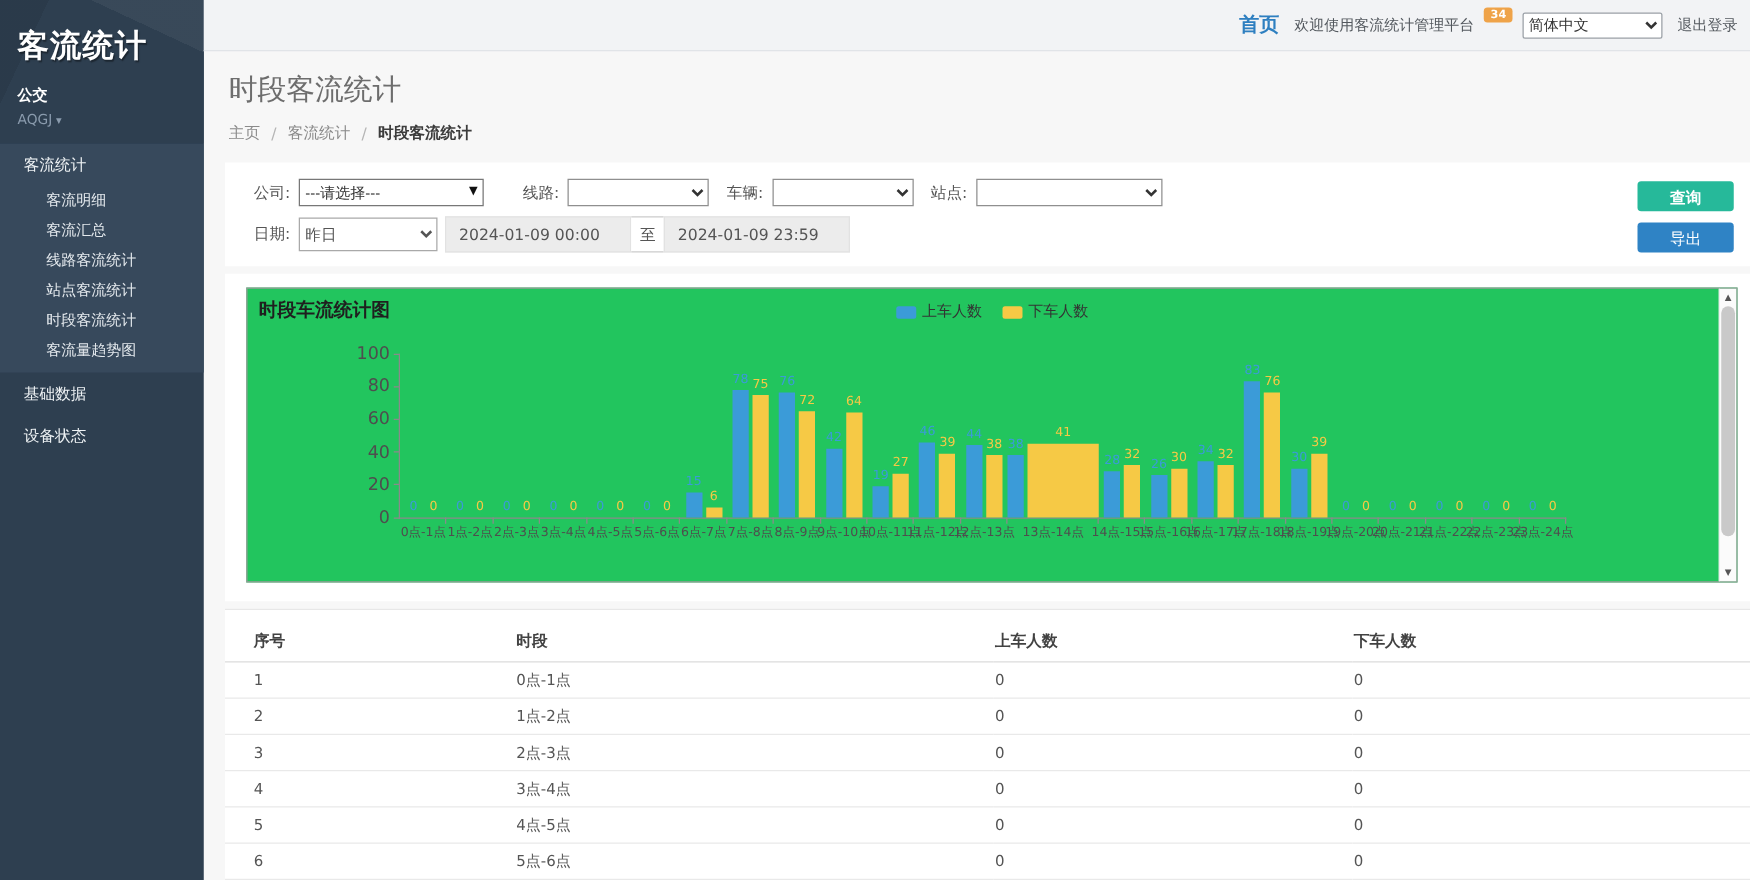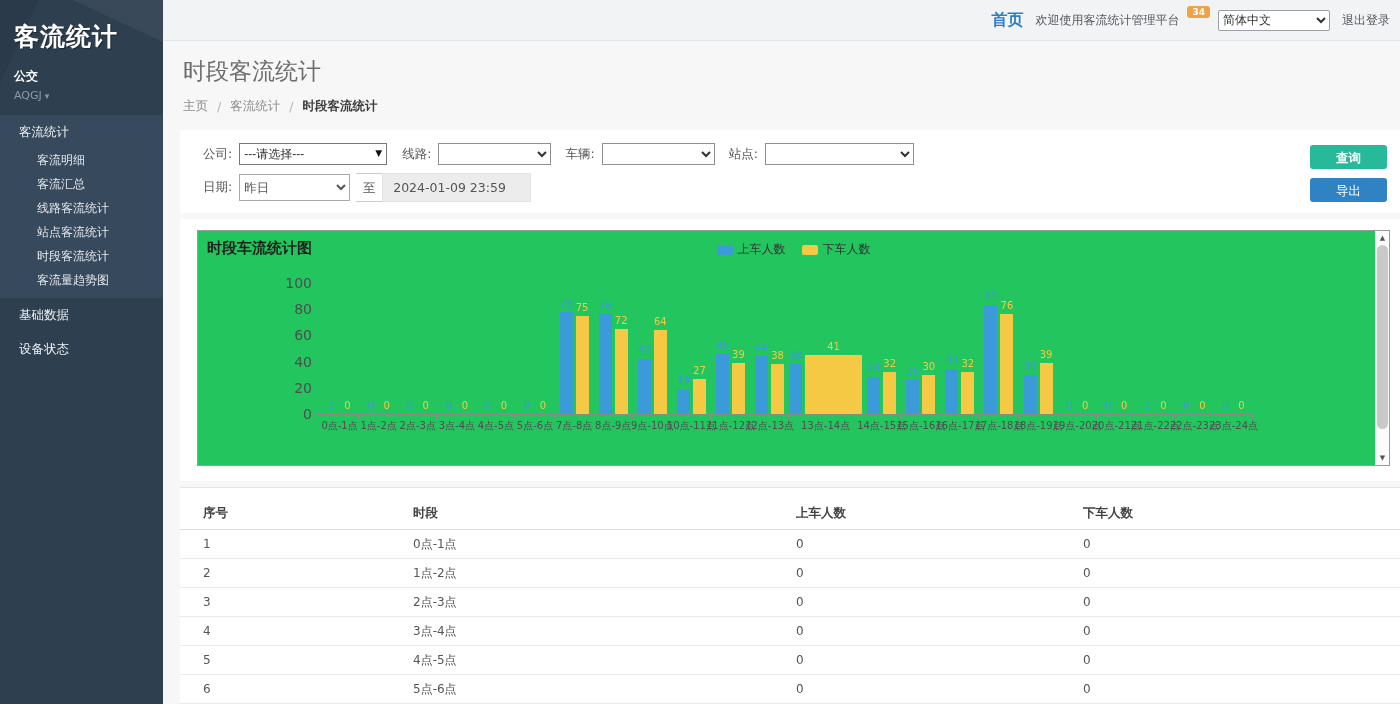--- a/index.html
+++ b/index.html
@@ -48,21 +48,21 @@
 
   
   .f-row{position:absolute;left:23px;display:flex;align-items:center;}
   .f-row1{top:13px;}
   .f-row2{top:43px;}
   .fl{font-size:12.5px;color:#555;margin-right:7px;}
   .sel{height:22px;border:1px solid #8f8f8f;background:#fff;font-size:12px;color:#333;border-radius:0;}
   .sel-line{width:113px;margin-right:14px;}
   .sel-veh{width:113px;margin-right:14px;}
   .sel-sta{width:149px;}
-  .cowrap{position:relative;margin-right:15px;}
+  .cowrap{position:relative;margin-right:31px;}
   .sel-co{width:148px;appearance:none;-webkit-appearance:none;padding:0 18px 0 4px;border:1px solid #777;}
   .co-arrow{position:absolute;right:5px;top:5px;font-size:9px;color:#111;pointer-events:none;}
   .sel-date{width:111px;height:27px;border:1px solid #a9a9a9;font-size:12.5px;color:#555;background:#fff;margin-right:6px;}
   .dinput{width:137px;height:27px;background:#ececec;border:1px solid #e2e2e2;box-sizing:content-box;
     line-height:27px;padding-left:10px;font-size:12.5px;color:#555;}
   .dsep{width:26px;height:27px;background:#fff;border:1px solid #ccc;border-left:none;border-right:none;
     line-height:27px;text-align:center;font-size:12.5px;color:#555;}
   .btns{position:absolute;right:13px;top:15px;display:flex;flex-direction:column;gap:9px;}
   .btn{width:77px;height:24px;border:none;border-radius:3px;color:#fff;font-size:12.5px;text-align:center;line-height:24px;cursor:pointer;}
   .btn-query{background:#26b99a;font-weight:bold;}
@@ -157,20 +157,21 @@
       <span class="fl">车辆:</span>
       <select class="sel sel-veh"></select>
       <span class="fl">站点:</span>
       <select class="sel sel-sta"></select>
     </div>
     <div class="f-row f-row2">
       <span class="fl">日期:</span>
       <select class="sel-date">
         <option>昨日</option>
       </select>
+      <div class="dinput">2024-01-09 00:00</div>
       <div class="dsep">至</div>
       <div class="dinput">2024-01-09 23:59</div>
     </div>
     <div class="btns">
       <button class="btn btn-query">查询</button>
       <button class="btn btn-export">导出</button>
     </div>
   </div>
 
   <div class="card chart-card">
@@ -239,20 +240,30 @@
               <span class="gt"></span>
             </div>
             <div class="grp">
               <div class="bar" style="height: 0px; background: rgb(59, 155, 216);">
                 <span class="bval" style="color: rgb(59, 155, 216);">0</span>
               </div>
               <div class="bar" style="height: 0px; background: rgb(246, 201, 69);">
                 <span class="bval" style="color: rgb(246, 201, 69);">0</span>
               </div>
               <span class="xlab">5点-6点</span>
+              <span class="gt"></span>
+            </div>
+            <div class="grp">
+              <div class="bar" style="height: 19.65px; background: rgb(59, 155, 216);">
+                <span class="bval" style="color: rgb(59, 155, 216);">15</span>
+              </div>
+              <div class="bar" style="height: 7.86px; background: rgb(246, 201, 69);">
+                <span class="bval" style="color: rgb(246, 201, 69);">6</span>
+              </div>
+              <span class="xlab">6点-7点</span>
               <span class="gt"></span>
             </div>
             <div class="grp">
               <div class="bar" style="height: 102.18px; background: rgb(59, 155, 216);">
                 <span class="bval" style="color: rgb(59, 155, 216);">78</span>
               </div>
               <div class="bar" style="height: 98.25px; background: rgb(246, 201, 69);">
                 <span class="bval" style="color: rgb(246, 201, 69);">75</span>
               </div>
               <span class="xlab">7点-8点</span>

